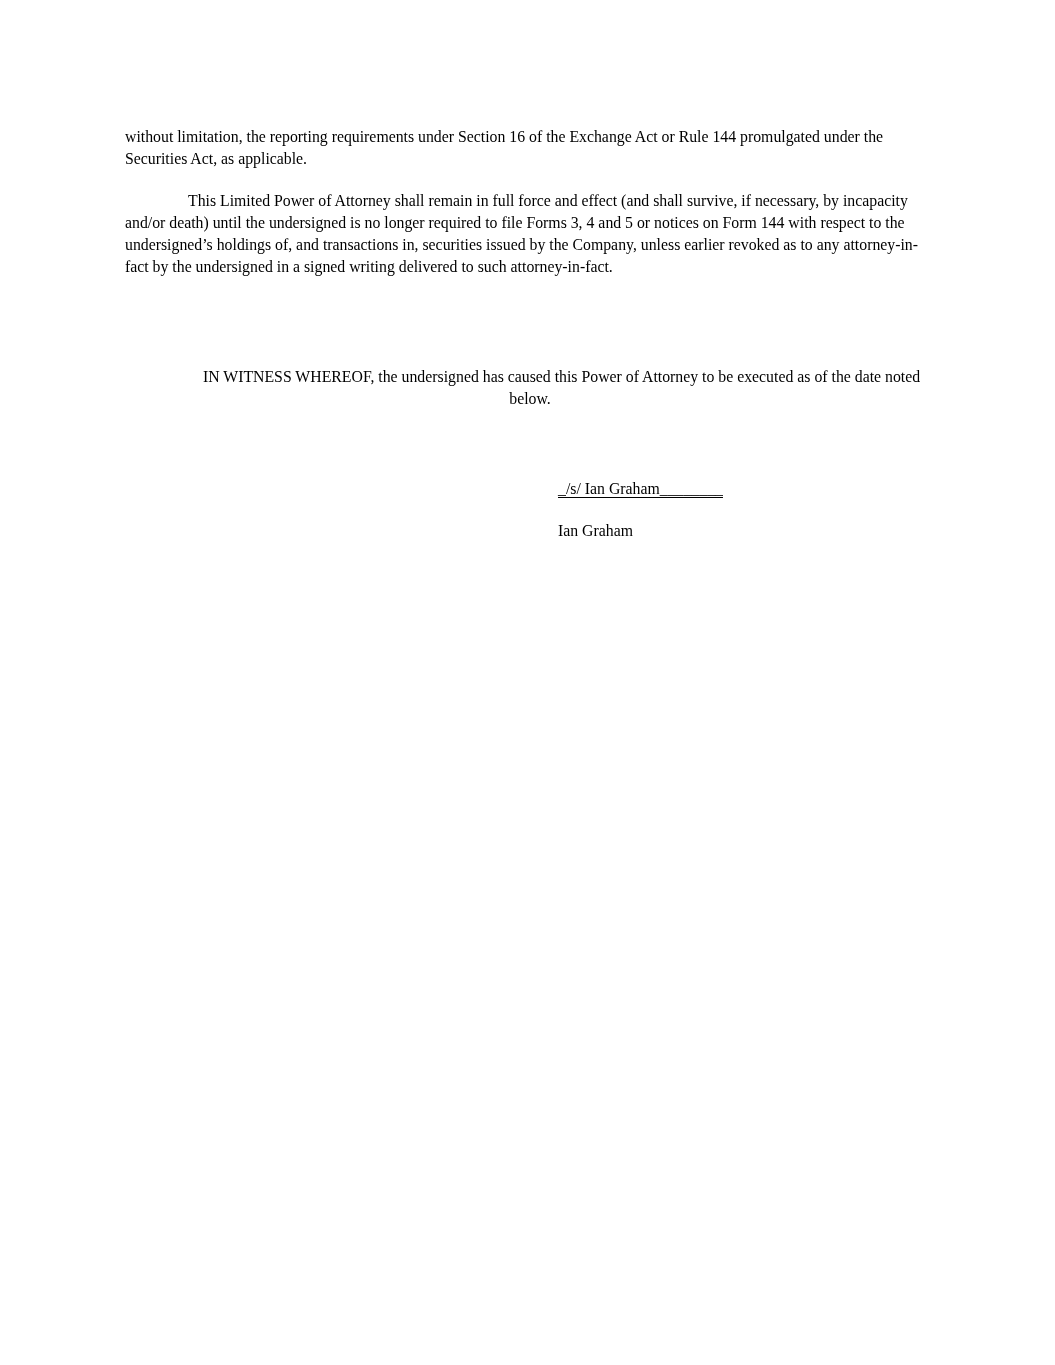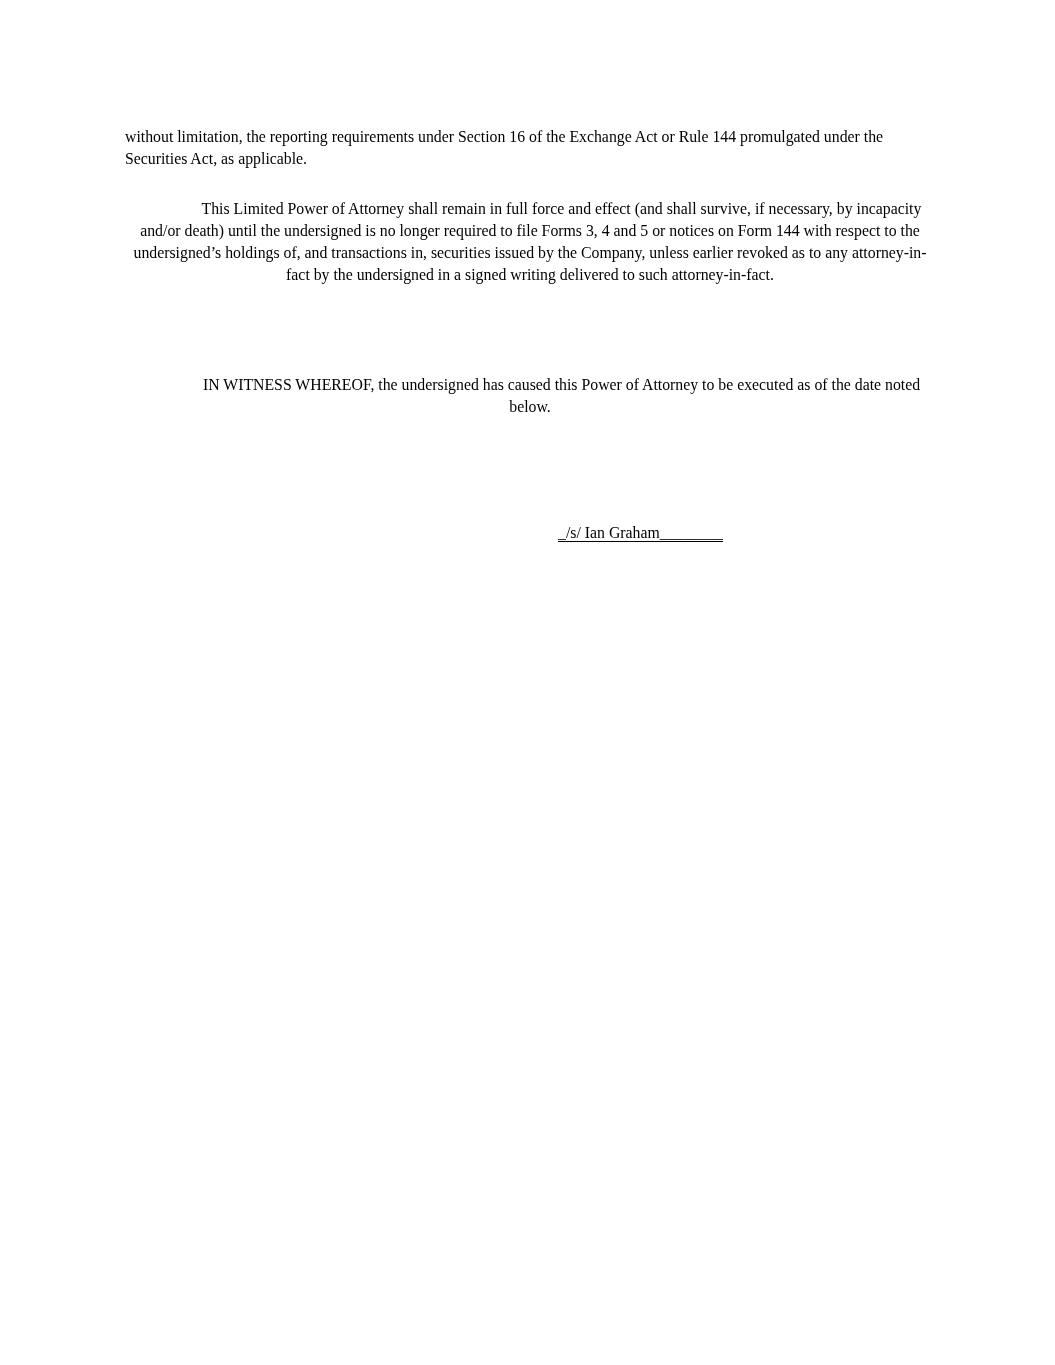--- a/index.html
+++ b/index.html
@@ -32,29 +32,28 @@
     line-height: 22px;
     text-align: left;
   }
   .para {
     margin: 0;
   }
   .indent {
     text-indent: 63px;
   }
   .p2 {
-    margin-top: 28px;
-    text-align: center;
+    margin-top: 20px;
   }
   .p3 {
     margin-top: 88px;
     text-align: center;
   }
   .sig-block {
-    margin-top: 104px;
+    margin-top: 68px;
     margin-left: 433px;
   }
   .sig-block .row + .row {
     margin-top: 20px;
   }
   .underline {
     text-decoration: underline;
     text-underline-offset: 3px;
   }
 </style>
@@ -65,16 +64,17 @@
   <div class="content">
 
     <p class="para">without limitation, the reporting requirements under Section 16 of the Exchange Act or Rule 144 promulgated under the Securities Act, as applicable.</p>
 
     <p class="para indent p2">This Limited Power of Attorney shall remain in full force and effect (and shall survive, if necessary, by incapacity and/or death) until the undersigned is no longer required to file Forms 3, 4 and 5 or notices on Form 144 with respect to the undersigned’s holdings of, and transactions in, securities issued by the Company, unless earlier revoked as to any attorney-in-fact by the undersigned in a signed writing delivered to such attorney-in-fact.</p>
 
     <p class="para indent p3">IN WITNESS WHEREOF, the undersigned has caused this Power of Attorney to be executed as of the date noted below.</p>
 
     <div class="sig-block">
       <div class="row underline">_/s/ Ian Graham________</div>
+      <div class="row">Ian Graham</div>
     </div>
 
   </div>
 </div>
 
 </body></html>

